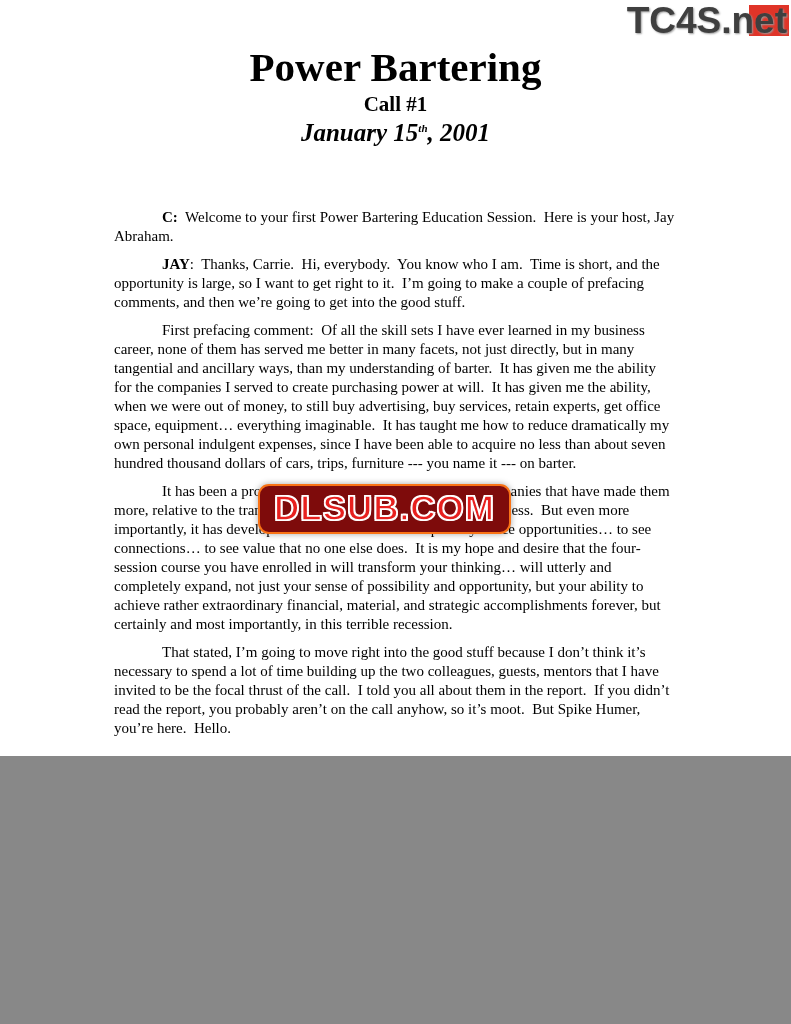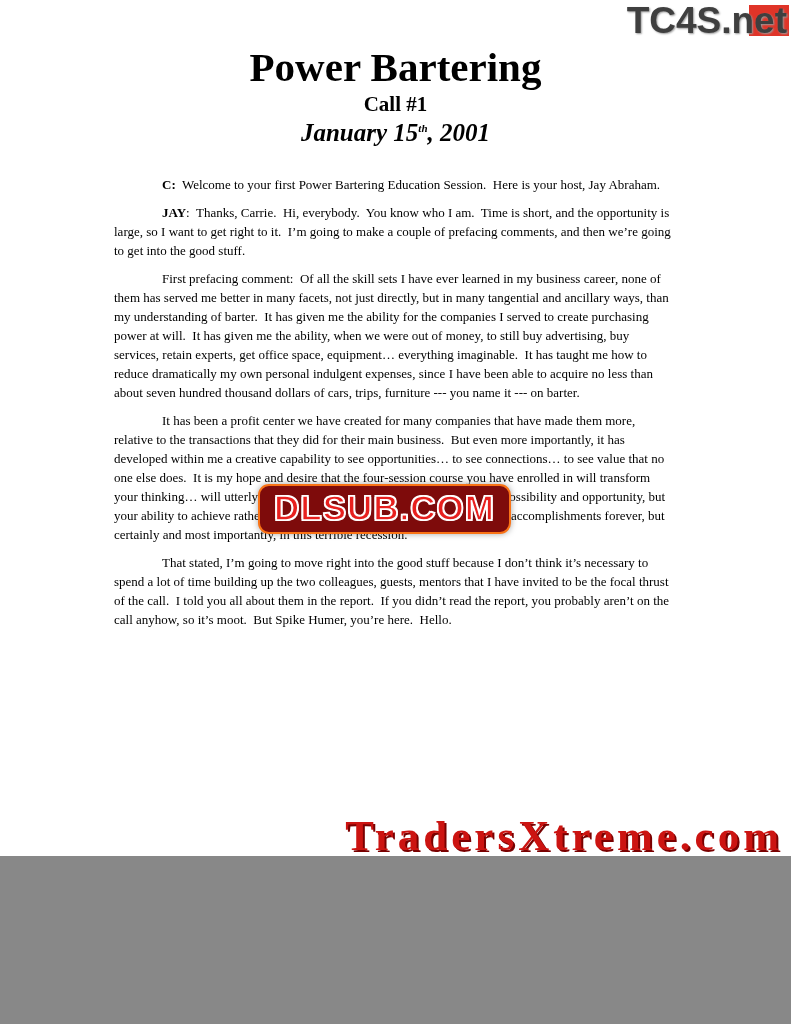--- a/index.html
+++ b/index.html
@@ -1,18 +1,18 @@
 <!DOCTYPE html>
 <html><head>
 <meta charset="utf-8">
 <style>
   html,body{margin:0;padding:0;background:#888;}
   .page{
     position:relative;
-    width:791px;height:856px;
+    width:791px;height:756px;
     margin:0 auto;
     background:#ffffff;
     font-family:"Liberation Serif", serif;
     color:#000;
     overflow:hidden;
   }
   
   .tc4s{
     position:absolute;top:0;right:4px;height:44px;
     font-family:"Liberation Sans", sans-serif;
@@ -26,22 +26,22 @@
     background:#e03428;z-index:-1;
   }
   
   .title-block{ text-align:center; padding-top:45px; }
   .doc-title{ font-size:41px; font-weight:bold; margin:0; line-height:1.1;}
   .doc-subtitle{ font-size:21px; font-weight:bold; margin:2px 0 0 0;}
   .doc-date{ font-size:25px; font-weight:bold; font-style:italic; margin:2px 0 0 0;}
   .doc-date sup{ font-size:11px; }
   
   .body-text{
-    margin:28px 114px 0 114px;
-    font-size:13px;
+    margin:61px 114px 0 114px;
+    font-size:15px;
     line-height:19px;
     text-align:left;
   }
   .para{ margin:0 0 9px 0; text-indent:48px; }
   .seg{ white-space:pre-wrap; }
   .speaker{ font-weight:bold; white-space:pre-wrap; }
   
   .dlsub{
     position:absolute; left:258px; top:484px;
     background:#7e0b0b;
@@ -99,15 +99,14 @@
     <p class="para"><span class="speaker"></span><span class="seg">It has been a profit center we have created for many companies that have made them more, relative to the transactions that they did for their main business.  But even more importantly, it has developed within me a creative capability to see opportunities… to see connections… to see value that no one else does.  It is my hope and desire that the four-session course you have enrolled in will transform your thinking… will utterly and completely expand, not just your sense of possibility and opportunity, but your ability to achieve rather extraordinary financial, material, and strategic accomplishments forever, but certainly and most importantly, in this terrible recession.</span></p>
     <p class="para"><span class="speaker"></span><span class="seg">That stated, I’m going to move right into the good stuff because I don’t think it’s necessary to spend a lot of time building up the two colleagues, guests, mentors that I have invited to be the focal thrust of the call.  I told you all about them in the report.  If you didn’t read the report, you probably aren’t on the call anyhow, so it’s moot.  But Spike Humer, you’re here.  Hello.</span></p>
   </div>
 
   <div class="dlsub">
     <span class="dlsub-text">DLSUB.COM</span>
   </div>
 
   <div class="copyright">Copyright © 2008. The Abraham Group, Inc. All Rights Reserved.</div>
   <div class="page-number">1</div>
-  <div class="tradersxtreme">TradersXtreme.com</div>
 
 </div>
 
 </body></html>

